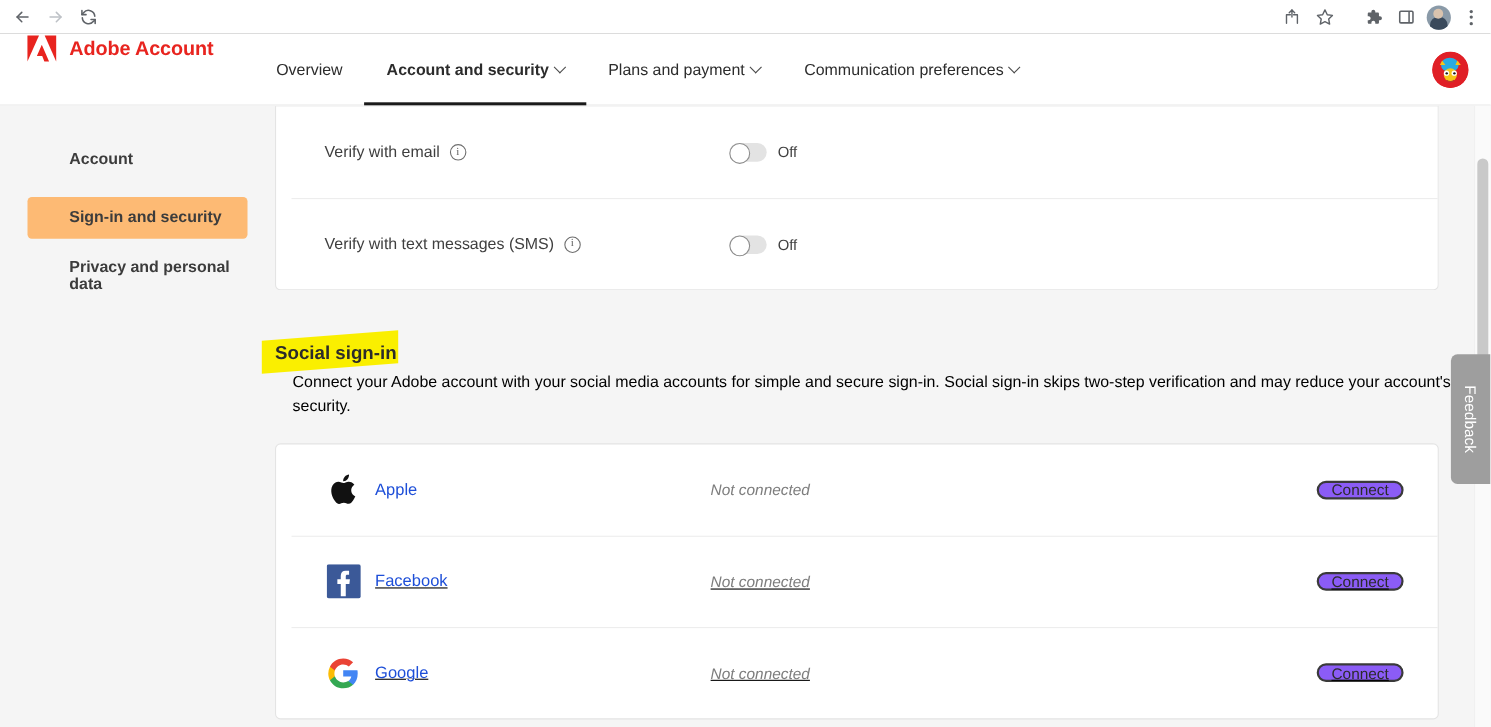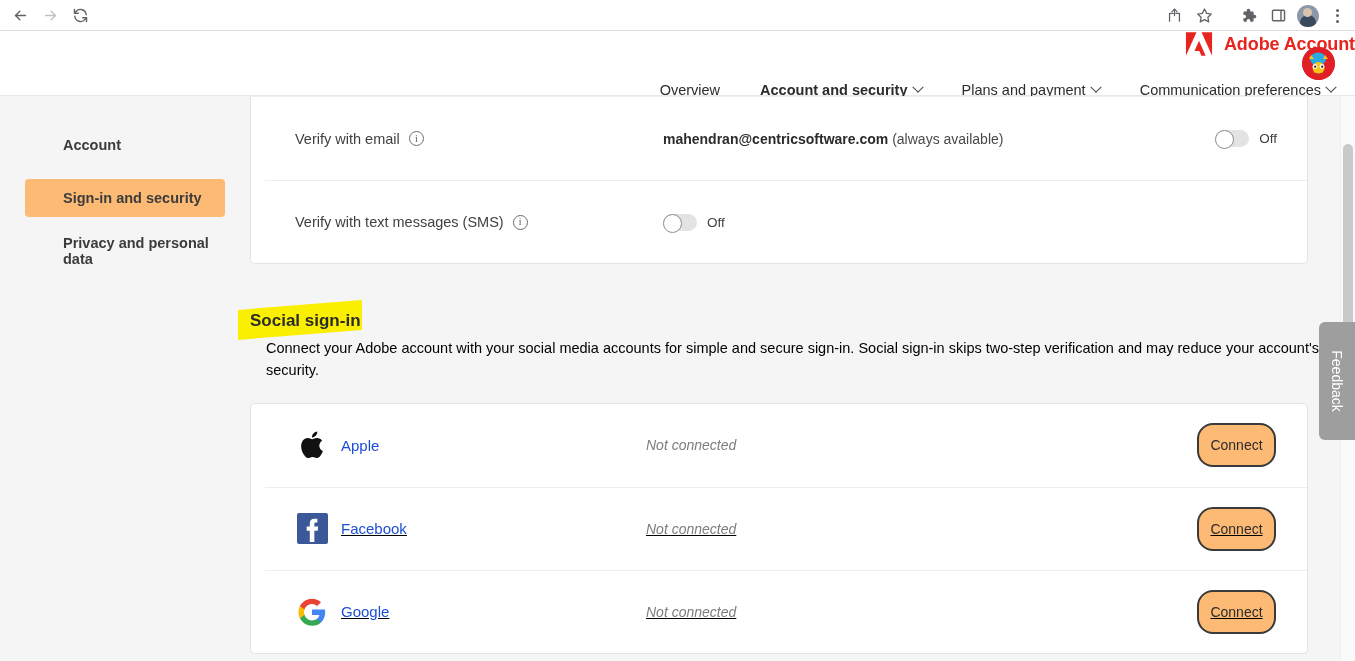--- a/index.html
+++ b/index.html
@@ -85,23 +85,22 @@
   .kebab i {
     width: 3px; height: 3px; border-radius: 50%;
     background: #5f6368; display: block;
   }
 
   
   .adobe-header {
     position: absolute; top: 31px; left: 0;
     width: 1355px; height: 65px;
     background: #ffffff;
-    display: flex; align-items: flex-end;
+    display: flex; align-items: flex-start;
     border-bottom: 1px solid #e8e8e8;
-    flex-direction: column;
   }
   .brand {
     display: flex; align-items: center;
     margin-left: 24px; gap: 11px;
   }
   .brand-name {
     font-size: 18px; font-weight: bold;
     color: #e8241f;
     letter-spacing: -0.1px;
   }
@@ -272,24 +271,24 @@
     margin-left: 12px;
     width: 300px; flex: 0 0 auto;
   }
   .s-status {
     flex: 1 1 auto;
     font-size: 14px; font-style: italic; color: #7d7d7d;
     padding-left: 5px;
   }
   .connect-btn {
     flex: 0 0 auto;
-    width: 79px; height: 44px;
+    width: 79px; height: 17px;
     border: 2px solid #3a3a3a;
     border-radius: 16px;
-    background: #fdba74;
+    background: #8b5cf6;
     font-size: 14px; color: #2b2b2b;
     font-family: "Liberation Sans", sans-serif;
     display: flex; align-items: center; justify-content: center;
     margin-right: 1px;
   }
 
   
   .feedback-tab {
     position: absolute;
     right: 0; top: 226px;
@@ -443,23 +442,20 @@
   </div>
 
   <div class="content">
 
     <div class="card top">
       <div class="row">
         <div class="row-label">
           <span>Verify with email</span>
           <span class="info-icon">i</span>
         </div>
-        <div class="row-value">
-          <span class="strong">mahendran@centricsoftware.com</span><span class="muted"> (always available)</span>
-        </div>
         <div class="toggle-wrap">
           <div class="toggle"></div>
           <span class="toggle-state">Off</span>
         </div>
       </div>
 
       <div class="row">
         <div class="row-label">
           <span>Verify with text messages (SMS)</span>
           <span class="info-icon">i</span>

